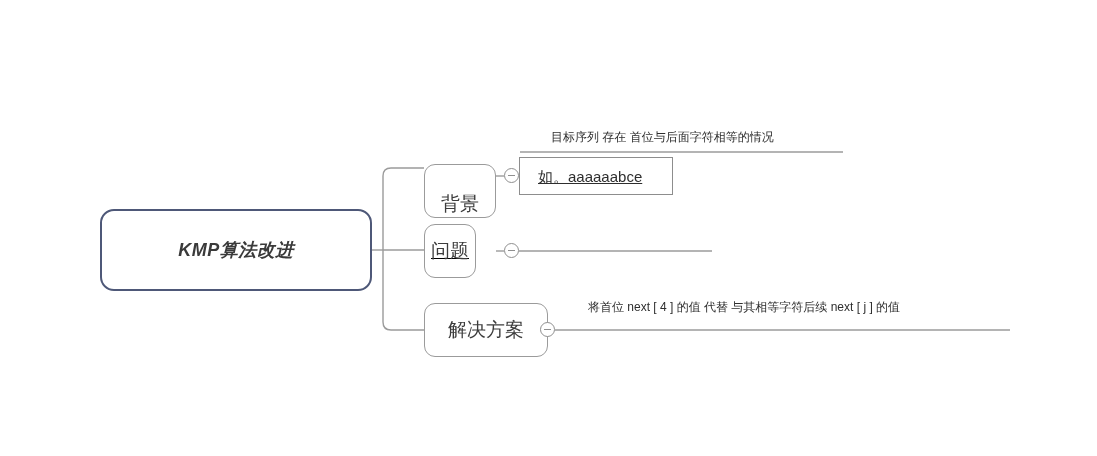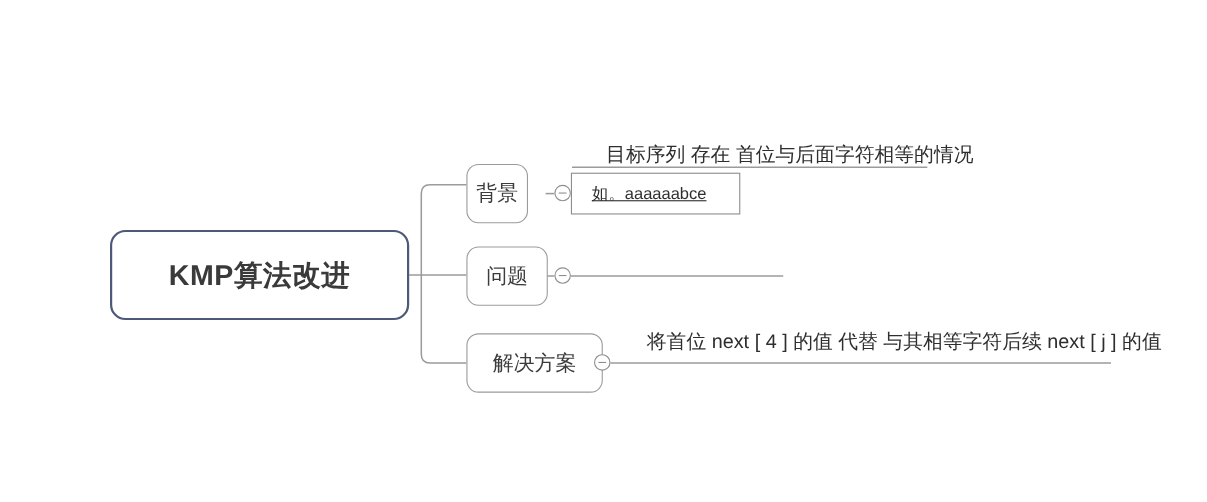--- a/index.html
+++ b/index.html
@@ -39,56 +39,59 @@
   }
   .root-node {
     left: 100px;
     top: 209px;
     width: 272px;
     height: 82px;
     border: 2px solid #4e5878;
     border-radius: 14px;
   }
   .root-label {
-    font-size: 26px;
+    font-size: 18px;
     font-weight: bold;
     color: #3a3a3a;
     letter-spacing: 0.5px;
     white-space: nowrap;
+    font-style: italic;
   }
   .branch-node {
     border: 1.4px solid #9b9b9b;
     border-radius: 11px;
   }
   .branch-label {
     font-size: 19px;
     color: #3c3c3c;
     white-space: nowrap;
   }
   .node-bg {
     left: 424px;
-    top: 149px;
-    width: 56px;
+    top: 164px;
+    width: 72px;
     height: 54px;
+    align-items: flex-end;
   }
   .node-wt {
     left: 424px;
     top: 224px;
-    width: 74px;
+    width: 52px;
     height: 54px;
+    text-decoration: underline;
   }
   .node-jj {
     left: 424px;
     top: 303px;
     width: 124px;
     height: 54px;
   }
   .leaf-text {
     position: absolute;
-    font-size: 18px;
+    font-size: 12px;
     color: #2e2e2e;
     white-space: nowrap;
     line-height: 1;
   }
   .leaf-1 {
     left: 551px;
     top: 131px;
   }
   .leaf-2-box {
     position: absolute;

